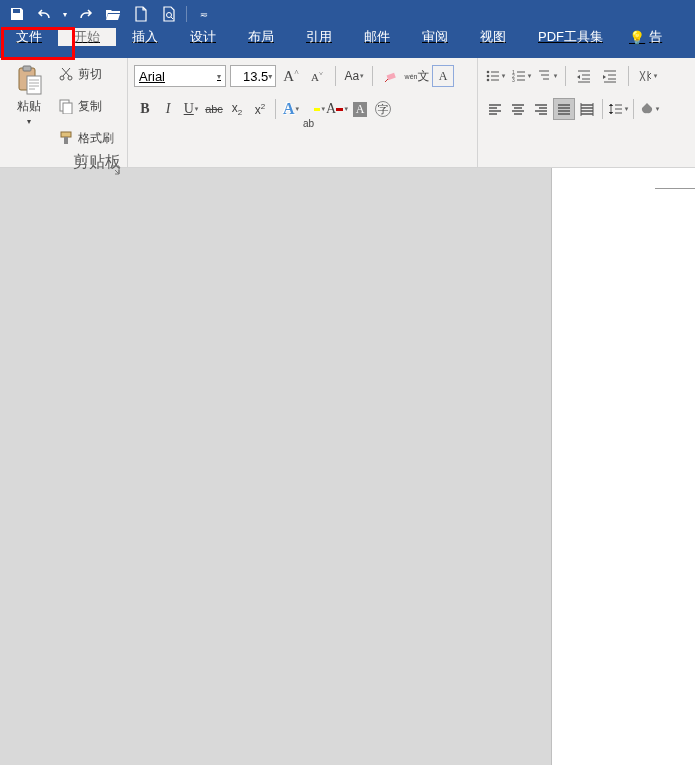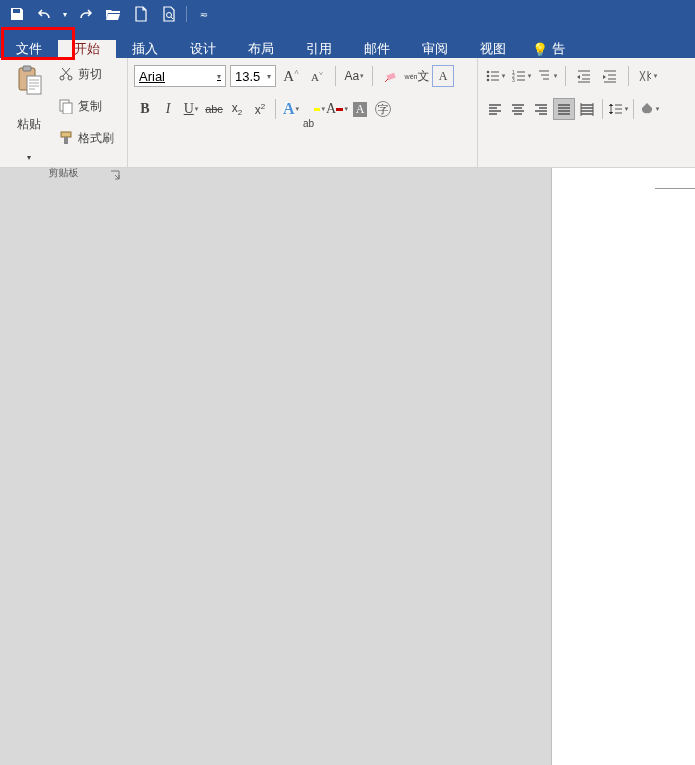--- a/index.html
+++ b/index.html
@@ -2,46 +2,46 @@
 <html><head>
 <meta charset="utf-8">
 <style>
   * { box-sizing: border-box; margin: 0; padding: 0; }
   body { font-family: "Microsoft YaHei", "SimSun", Arial, sans-serif; font-size: 12px; background: #fff; width: 695px; height: 765px; overflow: hidden; position: relative; }
 
   .qat { background: #2b579a; height: 28px; display: flex; align-items: center; padding: 0 4px; gap: 2px; }
   .qat .qbtn { width: 26px; height: 24px; display: flex; align-items: center; justify-content: center; color: #fff; fill: #fff; }
   .qat .sep { width: 1px; height: 16px; background: rgba(255,255,255,.3); margin: 0 2px; }
 
-  .tabs { background: #2b579a; height: 30px; display: flex; align-items: flex-end; }
+  .tabs { background: #2b579a; height: 30px; display: flex; align-items: flex-start; text-decoration: underline; }
   .tab { padding: 0 16px; display: flex; align-items: center; color: #fff; font-size: 13px; cursor: pointer; }
-  .tab.active { background: #f3f2f1; color: #7f1d1d; }
+  .tab.active { background: #f3f2f1; color: #737373; }
   .tab.file { position: relative; }
   .highlight-box { position: absolute; border: 3px solid #ff0000; pointer-events: none; }
   .tab .bulb { margin-right: 4px; }
 
   .ribbon { background: #f3f2f1; height: 110px; display: flex; border-bottom: 1px solid #d4d4d4; }
   .group { border-right: 1px solid #d4d4d4; display: flex; flex-direction: column; justify-content: space-between; padding: 4px 6px 0 6px; }
   .group-body { display: flex; align-items: flex-start; gap: 4px; flex: 1; }
-  .group-label { text-align: center; font-size: 10px; color: #595959; padding: 2px 0 4px; position: relative; }
+  .group-label { text-align: right; font-size: 16px; color: #595959; padding: 2px 0 4px; position: relative; }
   .group-label .launcher { position: absolute; right: 0; bottom: 3px; width: 12px; height: 12px; }
 
-  .big-btn { width: 46px; display: flex; flex-direction: column; align-items: center; gap: 20px; padding: 2px; justify-content: center; }
+  .big-btn { width: 46px; display: flex; flex-direction: column; align-items: center; gap: 2px; padding: 2px; justify-content: center; }
   .big-btn .icn { width: 32px; height: 32px; }
   .big-btn .lbl { font-size: 12px; color: #444; }
   .big-btn .dd { font-size: 8px; color: #444; }
 
   .stack { display: flex; flex-direction: column; gap: 8px; }
   .mini-row { display: flex; align-items: center; height: 24px; gap: 4px; padding: 0 2px; }
   .mini-row .icn { width: 16px; height: 16px; }
   .mini-row .txt { font-size: 12px; color: #444; }
 
   .font-row1 { display: flex; align-items: center; gap: 4px; height: 28px; }
   .font-name { width: 92px; height: 22px; border: 1px solid #ababab; background: #fff; display: flex; align-items: center; padding: 0 4px; font-size: 13px; justify-content: space-between; text-decoration: underline; }
-  .font-size { width: 46px; height: 22px; border: 1px solid #ababab; background: #fff; display: flex; align-items: center; padding: 0 4px; font-size: 13px; justify-content: space-between; }
+  .font-size { width: 46px; height: 22px; border: 1px solid #ababab; background: #fff; display: flex; align-items: center; padding: 0 12px; font-size: 13px; justify-content: space-between; }
   .dd-caret { font-size: 8px; color: #666; }
   .rb { width: 22px; height: 22px; display: flex; align-items: center; justify-content: center; color: #444; }
   .rb svg { width: 16px; height: 16px; }
   .rb .caret { font-size: 7px; margin-left: 1px; color: #666; }
   .rb.box { border: 1px solid #8faadc; }
   .rb.active { background: #c8c8c8; border: 1px solid #a0a0a0; }
 
   .font-row2 { display: flex; align-items: center; gap: 1px; height: 26px; }
   .para-row2 { display: flex; align-items: center; gap: 1px; height: 26px; }
 
@@ -113,20 +113,23 @@
       <span>引用</span>
     </div>
   <div class="tab">
       <span>邮件</span>
     </div>
   <div class="tab">
       <span>审阅</span>
     </div>
   <div class="tab">
       <span>视图</span>
+    </div>
+  <div class="tab">
+      <span>PDF工具集</span>
     </div>
   <div class="tab" style="padding-left:10px;">
       <span class="bulb">💡</span>
       <span>告</span>
     </div>
 </div>
 
 <div class="highlight-box" style="top:27px;left:1px;width:74px;height:33px;"></div>
 
 <div class="ribbon">

